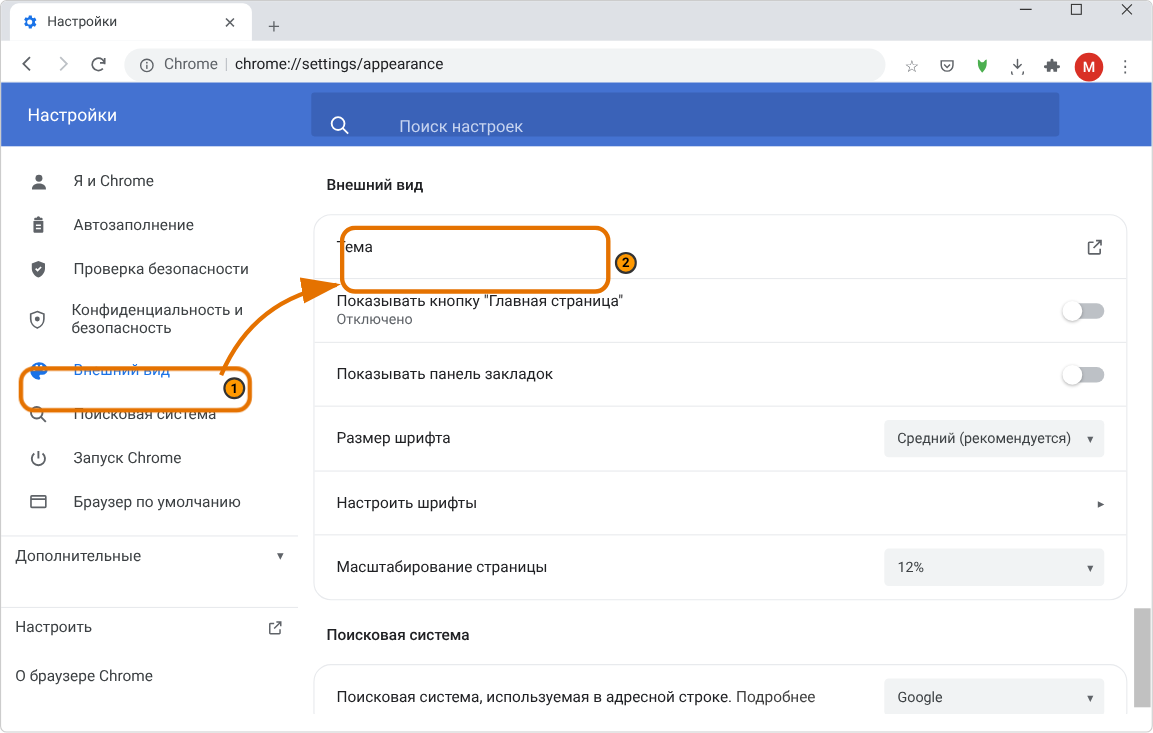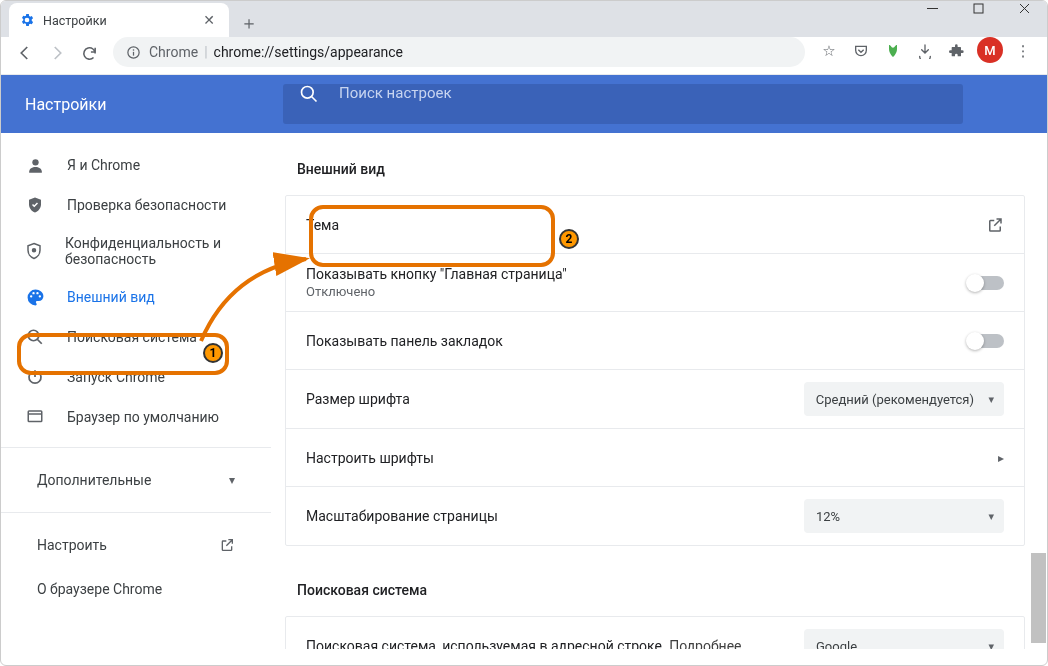--- a/index.html
+++ b/index.html
@@ -9,53 +9,53 @@
 
 .tabstrip { height: 36px; background: #dee1e6; display: flex; align-items: flex-end; position: relative; }
 .tab { background: #fff; height: 34px; border-radius: 8px 8px 0 0; display: flex; align-items: center; padding: 0 10px; margin-left: 8px; min-width: 220px; font-size: 12.5px; color: #3c4043; }
 .tab .favicon { width: 16px; height: 16px; margin-right: 8px; color: #1a73e8; }
 .tab .close { margin-left: auto; font-size: 14px; color: #5f6368; padding: 2px 4px; }
 .newtab { width: 28px; height: 28px; display: flex; align-items: center; justify-content: center; color: #5f6368; font-size: 18px; margin-left: 6px; }
 .win-controls { position: absolute; right: 0; top: -8px; display: flex; }
 .win-controls .win-btn svg { width: 11px; height: 11px; }
 
 
-.toolbar { height: 38px; background: #fff; display: flex; align-items: flex-start; padding: 0 8px; border-bottom: 1px solid #e8eaed; }
+.toolbar { height: 38px; background: #fff; display: flex; align-items: flex-end; padding: 0 8px; border-bottom: 1px solid #e8eaed; }
 .nav-btn { width: 32px; height: 32px; display: flex; align-items: center; justify-content: center; color: #5f6368; border-radius: 50%; }
 .nav-btn.disabled { color: #bdc1c6; }
 .omnibox { flex: 1; height: 30px; background: #f1f3f4; border-radius: 15px; display: flex; align-items: center; padding: 0 12px; margin: 0 8px; font-size: 14px; color: #202124; }
 .omnibox .lock { margin-right: 8px; color: #5f6368; width:16px; height:16px; display:flex; align-items:center; justify-content:center;}
 .omnibox .url-grey { color: #5f6368; }
 .omnibox .url-sep { color: #bdc1c6; margin: 0 6px; }
 .ext-icon { width: 28px; height: 28px; display: flex; align-items: center; justify-content: center; color: #5f6368; font-size: 15px; margin: 0 2px; }
 .avatar { width: 26px; height: 26px; border-radius: 50%; background: #d93025; color: #fff; display: flex; align-items: center; justify-content: center; font-size: 13px; font-weight: 500; margin: 0 4px; }
 
 
 .header { height: 58px; background: #4472d1; color: #fff; display: flex; align-items: center; padding-left: 24px; }
 .header-title { font-size: 16px; width: 258px; }
-.searchbox { flex: 0 0 680px; height: 40px; background: #3a62b8; border-radius: 3px; display: flex; align-items: flex-start; padding: 0 16px; }
+.searchbox { flex: 0 0 680px; height: 40px; background: #3a62b8; border-radius: 3px; display: flex; align-items: flex-end; padding: 0 16px; gap: 24px; }
 .searchbox svg { color: #fff; margin-right: 20px; }
 .searchbox input { background: transparent; border: none; outline: none; color: #fff; font-size: 15px; flex: 1; }
 .searchbox input::placeholder { color: #c7d4f0; }
 
 
 .main { display: flex; height: calc(100% - 148px); position: relative; }
 .sidebar { width: 270px; padding: 12px 0; overflow-y: auto; }
 .sidebar-item { height: 40px; display: flex; align-items: center; padding: 0 24px; font-size: 14px; color: #3c4043; border-radius: 0 20px 20px 0; position: relative; }
 .sidebar-item .icon { width: 20px; height: 20px; margin-right: 22px; color: #5f6368; display: flex; align-items: center; justify-content: center; }
 .sidebar-item.active { color: #1a73e8; }
 .sidebar-item.active .icon { color: #1a73e8; }
 .sidebar-item.twoline { height: 52px; }
 .sidebar-divider { height: 1px; background: #e8eaed; margin: 10px 0; }
-.sidebar-expand { height: 44px; display: flex; align-items: center; padding: 0 36px; font-size: 14px; color: #3c4043; justify-content: space-between;}
+.sidebar-expand { height: 44px; display: flex; align-items: flex-start; padding: 0 13px; font-size: 14px; color: #3c4043; justify-content: space-between;}
 .ext-link-icon { color: #5f6368; }
 
 .content { flex: 1; padding: 20px 22px 0 14px; overflow-y: auto; }
 .section-title { font-size: 14px; color: #202124; margin: 8px 0 18px 12px; font-weight: 500; }
-.card { background: #fff; border: 1px solid #e8eaed; border-radius: 2px; margin-bottom: 36px; }
+.card { background: #fff; border: 1px solid #e8eaed; border-radius: 16px; margin-bottom: 24px; }
 .row { min-height: 58px; display: flex; align-items: center; padding: 12px 20px; border-bottom: 1px solid #e8eaed; position: relative; }
 .row:last-child { border-bottom: none; }
 .row-text { flex: 1; }
 .row-title { font-size: 14px; color: #202124; }
 .row-sub { font-size: 13px; color: #5f6368; margin-top: 2px; }
 .row-link { color: #404040; }
 .row-action { color: #5f6368; display:flex; align-items:center; }
 
 .toggle { width: 36px; height: 14px; background: #bdc1c6; border-radius: 7px; position: relative; }
 .toggle::after { content: ''; width: 18px; height: 18px; background: #fff; border-radius: 50%; position: absolute; left: -2px; top: -2px; box-shadow: 0 1px 3px rgba(0,0,0,0.3); }
@@ -177,20 +177,28 @@
 <div class="main">
   <div class="sidebar">
     <div class="sidebar-item">
       <span class="icon">
           <svg width="19" height="19" viewBox="0 0 24 24" fill="currentColor">
             <circle cx="12" cy="8" r="4"></circle>
             <path d="M4 20c0-4 4-6 8-6s8 2 8 6v1H4z"></path>
           </svg>
         </span>
       <span>Я и Chrome</span>
+    </div>
+    <div class="sidebar-item">
+      <span class="icon">
+          <svg width="18" height="18" viewBox="0 0 24 24" fill="currentColor">
+            <path d="M16 3h-2a2 2 0 00-4 0H8a1 1 0 00-1 1v2h10V4a1 1 0 00-1-1zM6 7v13a1 1 0 001 1h10a1 1 0 001-1V7H6zm3 4h6v2H9zm0 4h6v2H9z"></path>
+          </svg>
+        </span>
+      <span>Автозаполнение</span>
     </div>
     <div class="sidebar-item">
       <span class="icon">
           <svg width="18" height="18" viewBox="0 0 24 24" fill="currentColor">
             <path d="M12 2l8 3v6c0 5-3.5 9.5-8 11-4.5-1.5-8-6-8-11V5l8-3zm-1 13l5-5-1.4-1.4L11 12.2 9.4 10.6 8 12l3 3z"></path>
           </svg>
         </span>
       <span>Проверка безопасности</span>
     </div>
     <div class="sidebar-item twoline">

